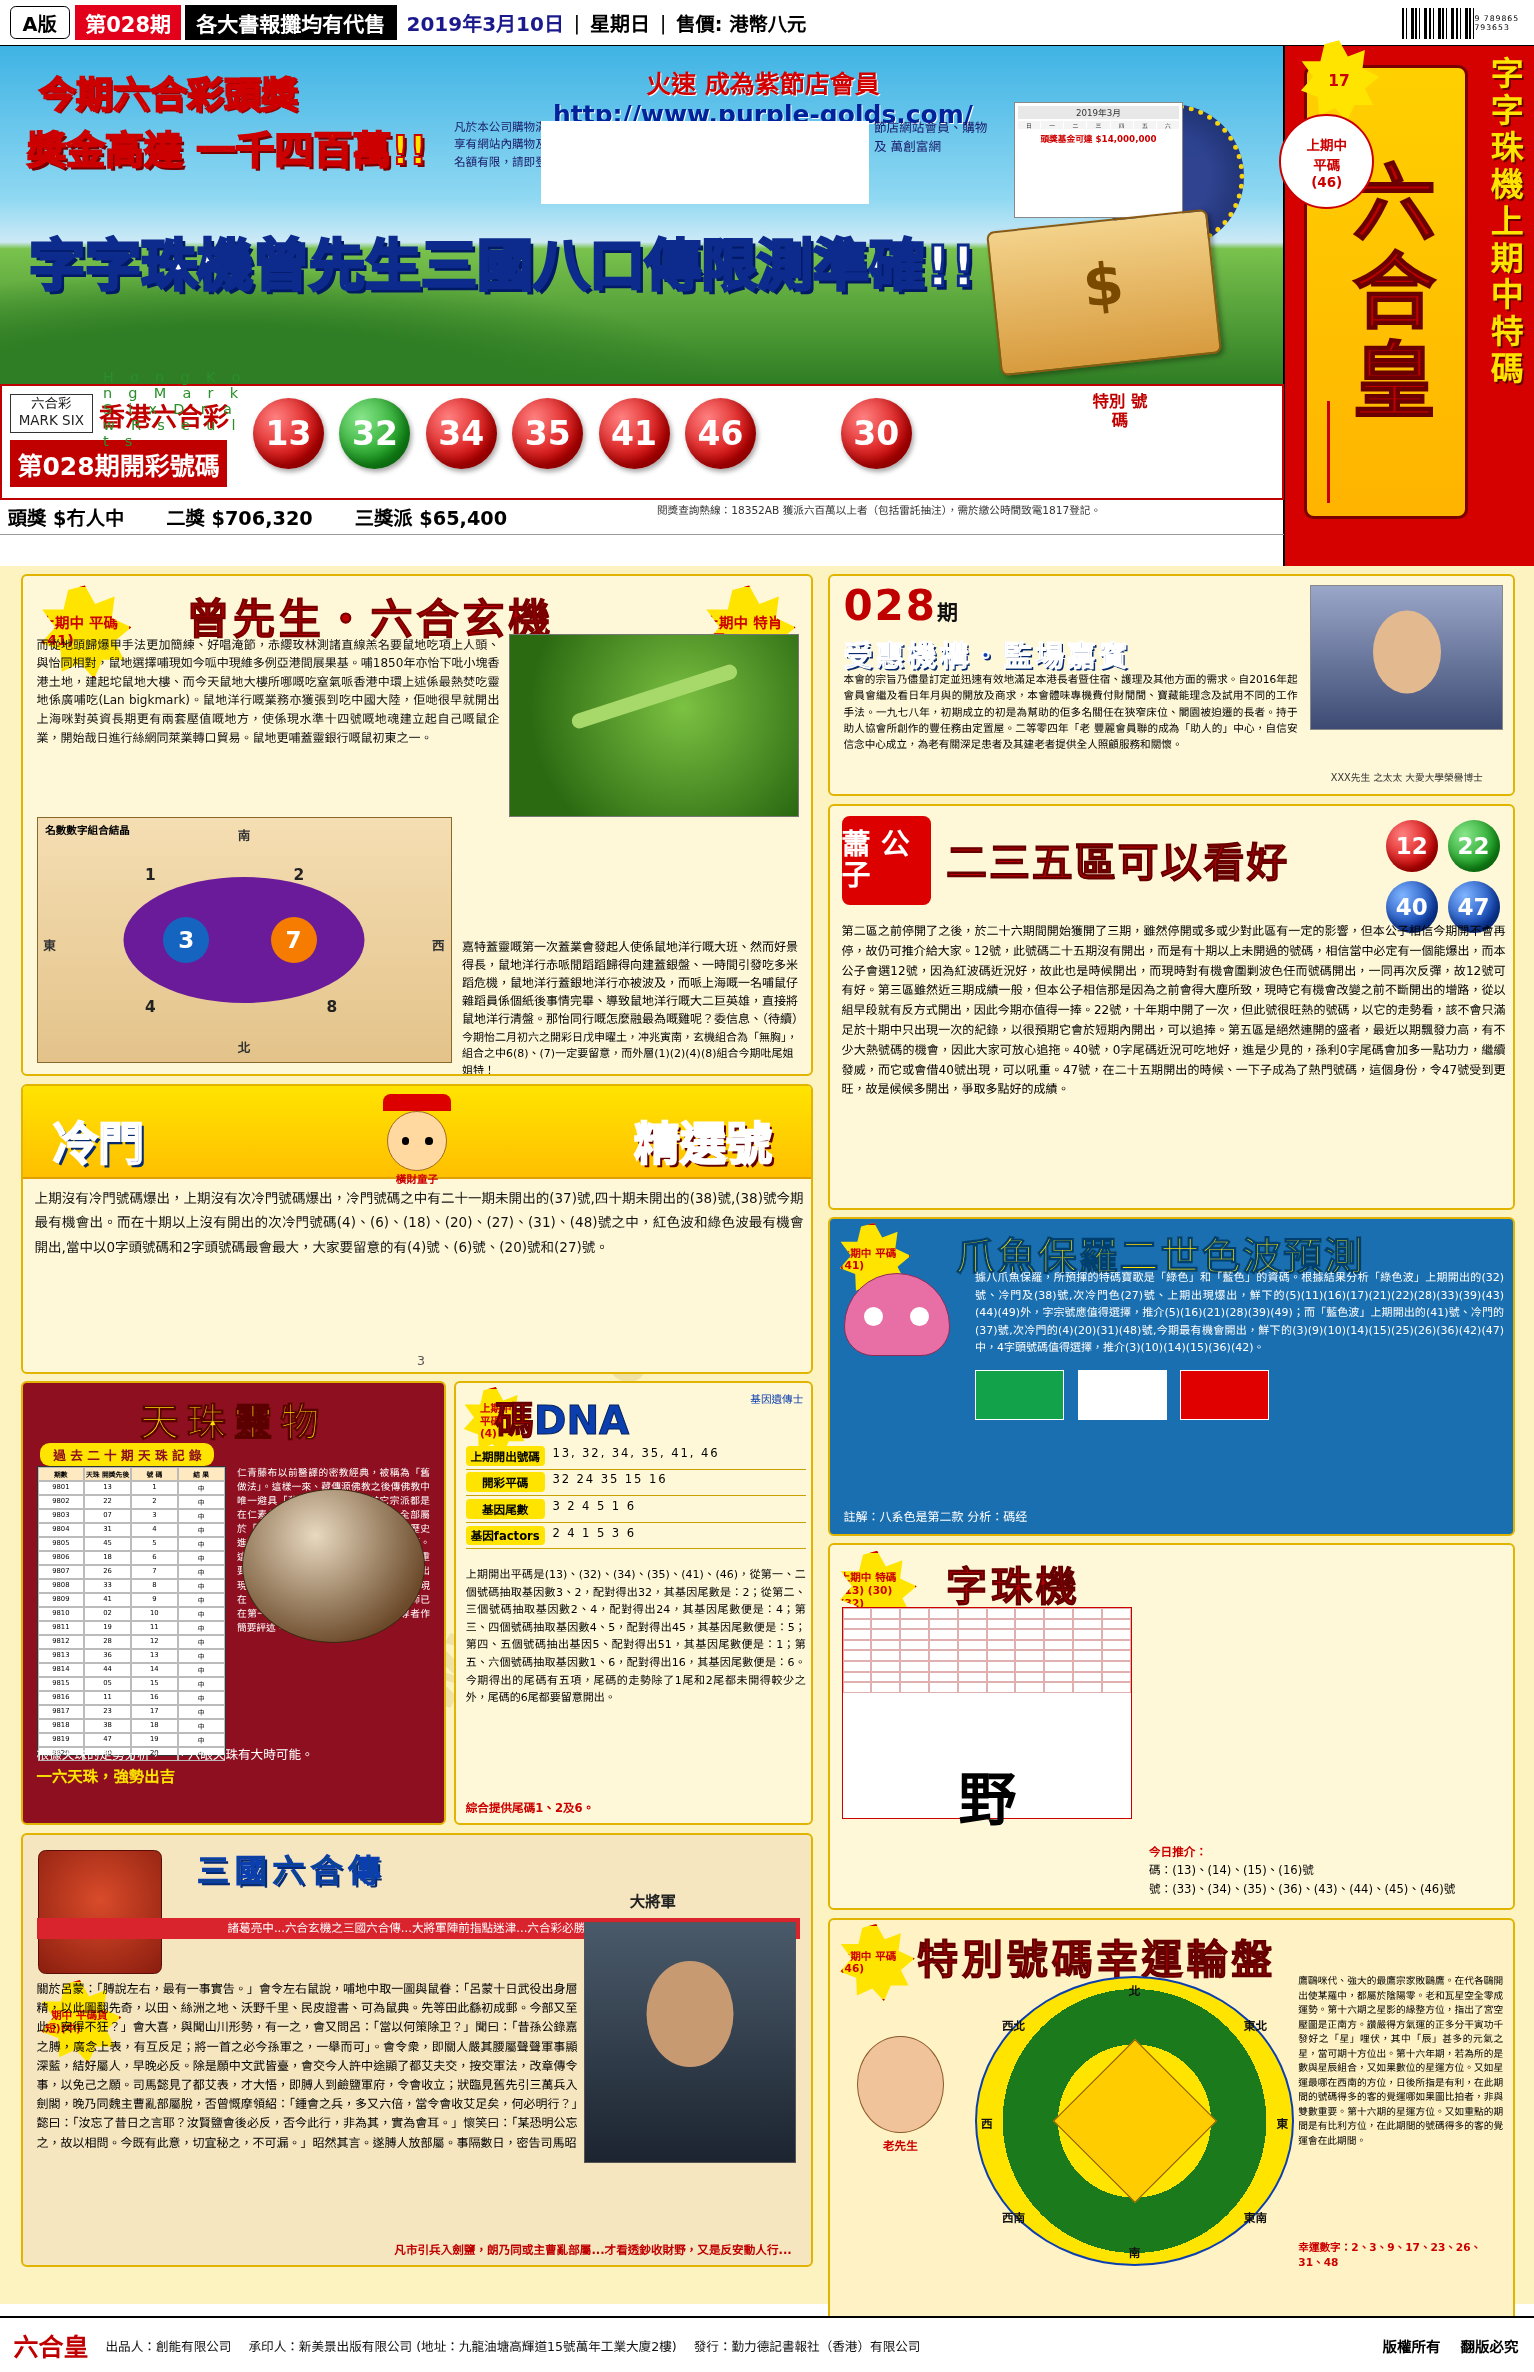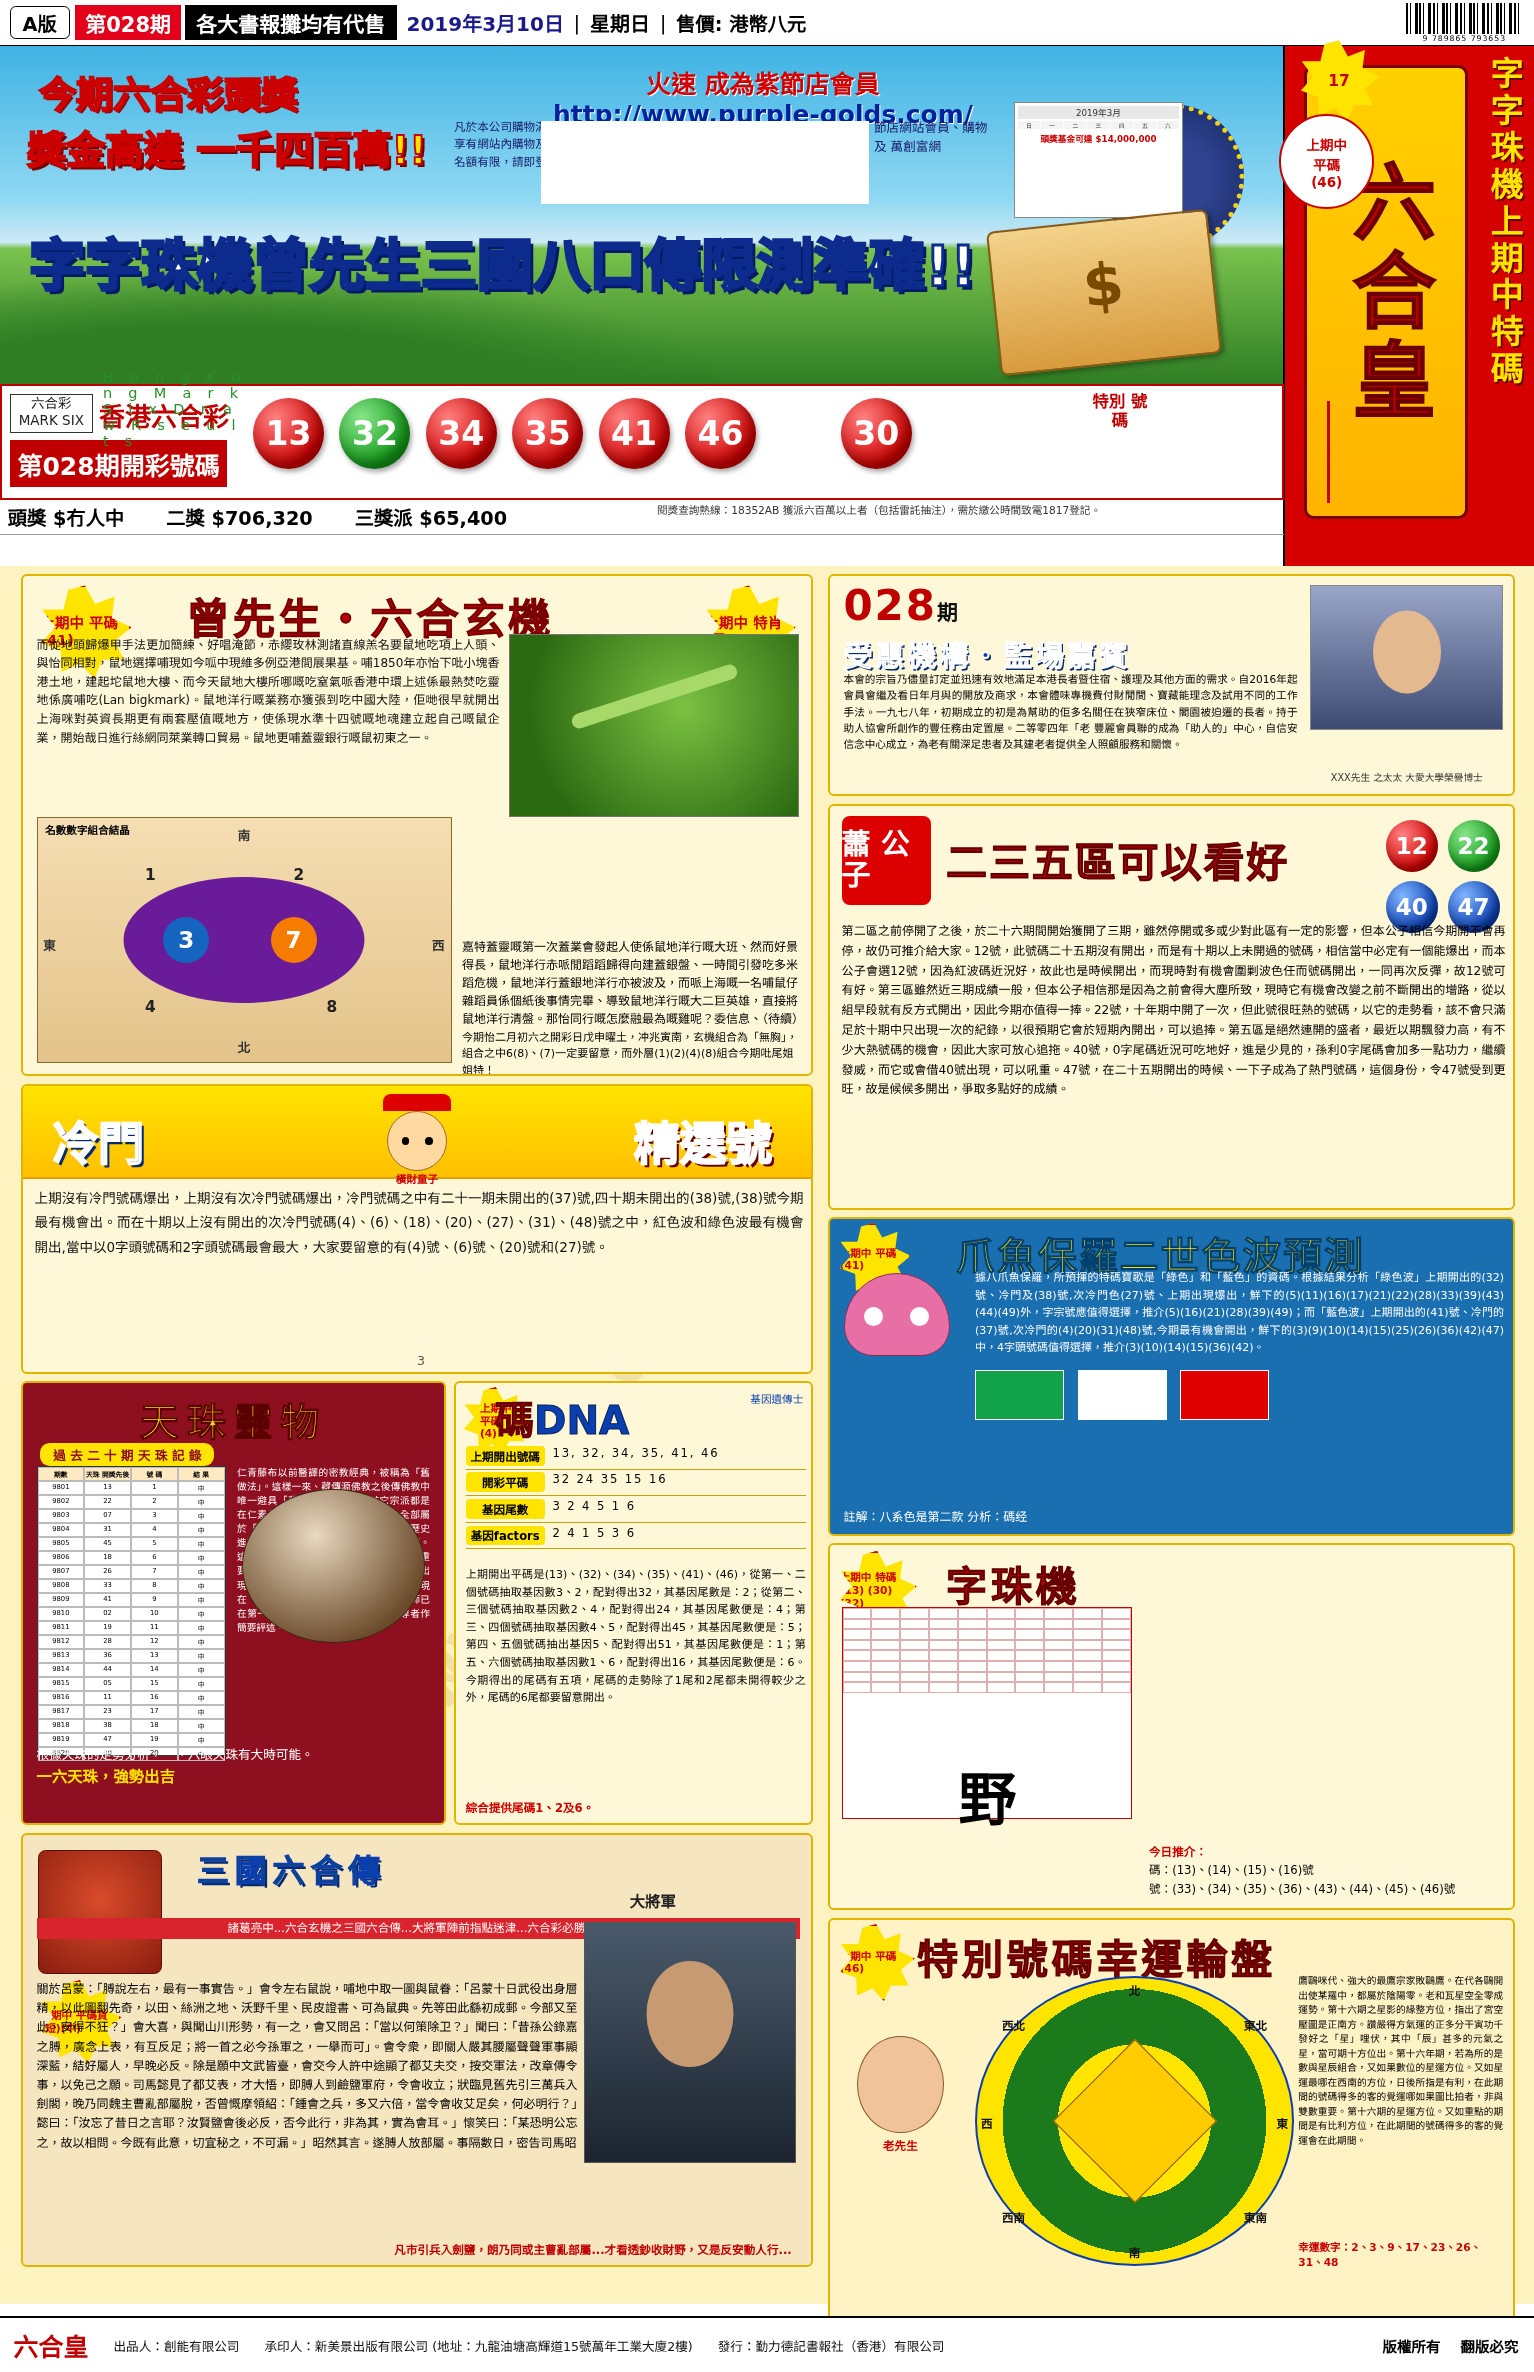--- a/index.html
+++ b/index.html
@@ -18,21 +18,21 @@
               display:flex; align-items:center; justify-content:center; font-weight:bold; font-size:19.3px; }
   .tb-issue { margin-left:5.8px; background:#e2001a; color:#fff; font-weight:bold; font-size:21px;
               padding:3.9px 9.7px; height:35px; display:flex; align-items:center; }
   .tb-sell { margin-left:3.9px; background:#000; color:#fff; font-weight:bold; font-size:21px;
              padding:3.9px 11.6px; height:35px; display:flex; align-items:center; }
   .tb-date { font-size:20px; font-weight:bold; color:#1a1a8c; padding:0 9.7px; }
   .tb-sep { font-size:20px; color:#000; }
   .tb-week { font-size:20px; font-weight:bold; padding:0 9.7px; }
   .tb-price { font-size:19.3px; font-weight:bold; padding:0 9.7px; }
   .barcode { position:absolute; right:7.7px; top:2.9px; width:124px; height:41px; background:#fff;
-             display:flex; flex-direction:column; align-items:center; }
+             display:flex; align-items:center; }
   .barcode .bars { width:116px; height:31px;
     background:repeating-linear-gradient(90deg,#000 0 1.9px,#fff 1.9px 3.9px,#000 3.9px 4.8px,#fff 4.8px 8.7px,#000 8.7px 11.6px,#fff 11.6px 13.5px); }
   .barcode .num { font-size:7.7px; letter-spacing:1px; }
 
   
   .masthead { position:absolute; left:0; top:46px; width:1534px; height:338px; overflow:hidden;
               background:linear-gradient(#67c9ef, #b9e7f7 55%, #8fd06a 56%, #4d9c32); }
   .mh-sky { position:absolute; inset:0;
             background:linear-gradient(#3fb3e4 0, #8fd8f2 45%, #cdeaf6 58%, #79c24d 60%, #2f7d24 100%); }
   .mh-hill { position:absolute; left:0; bottom:0; width:753px; height:116px;
@@ -302,21 +302,21 @@
              text-align:justify; }
   .wh-old { position:absolute; left:17.4px; top:116px; width:106px; font-size:11.6px; text-align:center;
             color:#c00; font-weight:bold;}
   .wh-old .f { width:87px; height:97px; border-radius:43px/48px; background:#f0c39a;
                border:1.9px solid #8a5a2a; margin:0 auto 3.9px; }
 
   
   .footer { position:absolute; left:0; bottom:0; width:1534px; height:56px; background:#fff;
             border-top:2.9px solid #000; display:flex; align-items:center; font-size:12.6px; }
   .ft-logo { margin-left:13.5px; font-size:25px; font-weight:bold; color:#c00000; }
-  .ft-txt { margin-left:25px; color:#111; }
+  .ft-txt { margin-left:17px; color:#111; }
   .ft-right { margin-left:auto; margin-right:15.4px; font-size:14.5px; font-weight:bold; }
 
   .wm { position:absolute; left:290px; top:869px; font-size:68px; color:rgba(180,150,40,.18);
         transform:rotate(-60deg); font-weight:bold; pointer-events:none; white-space:nowrap; }
 </style>
 </head>
 <body>
 
 <div class="page">
 

